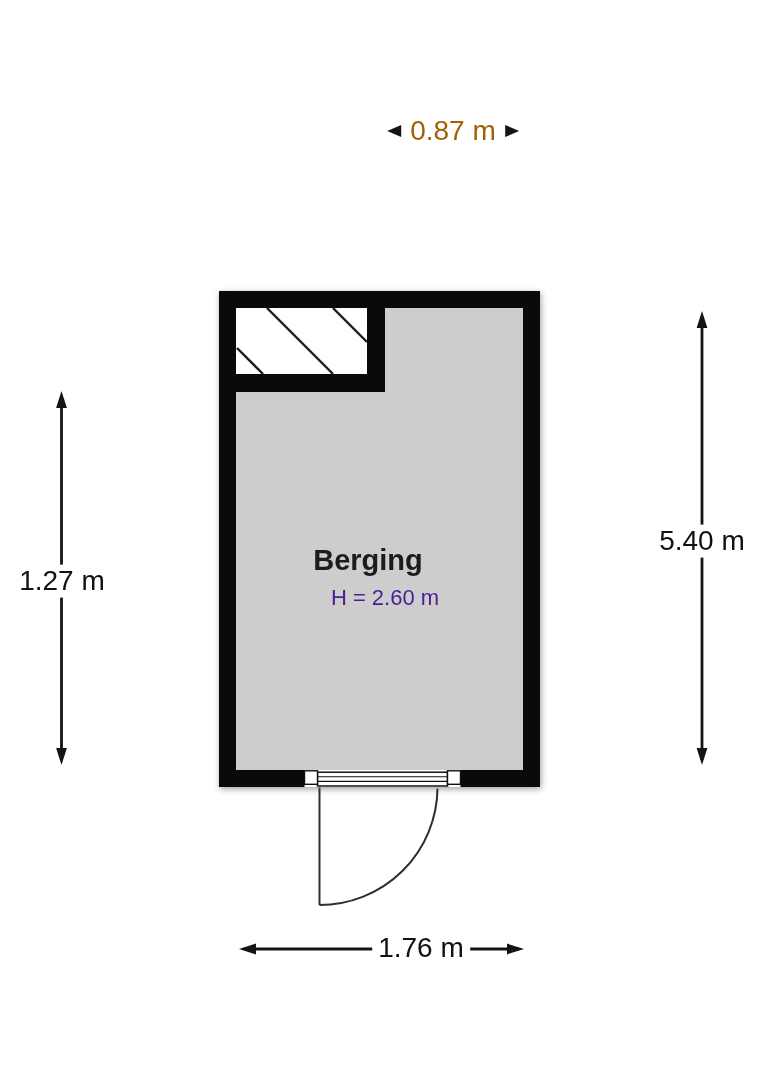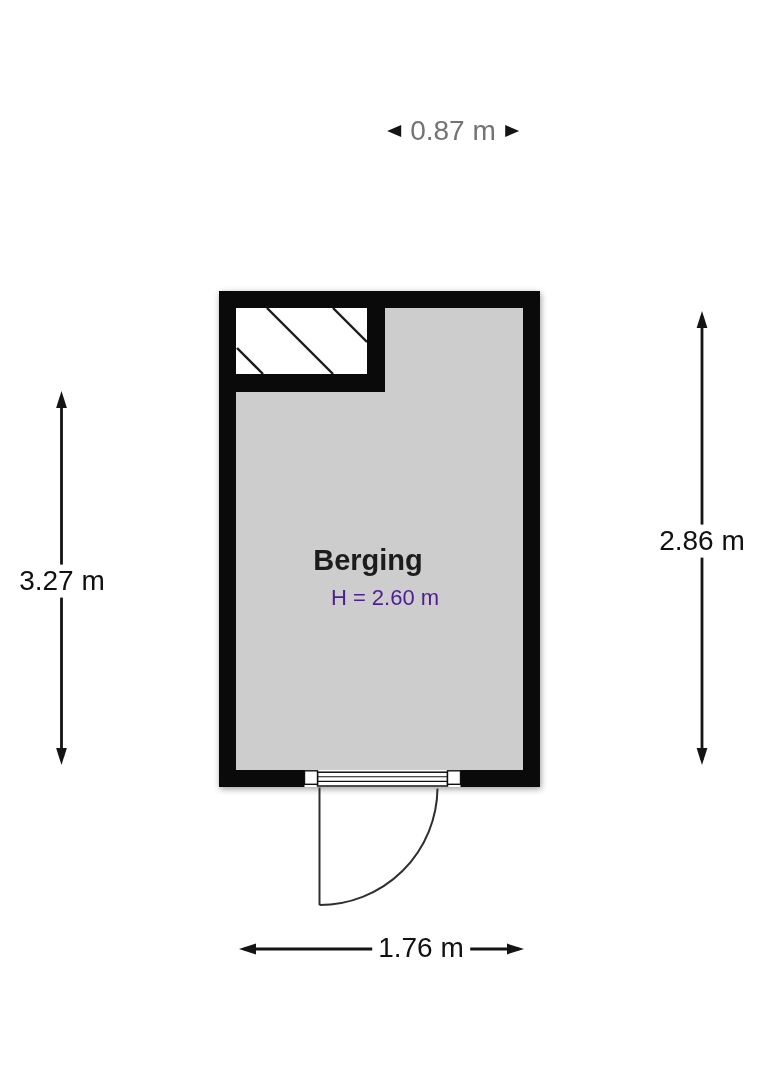--- a/index.html
+++ b/index.html
@@ -30,21 +30,21 @@
     line-height: 1.1;
     padding: 1px 6px;
   }
   .top-dim {
     position: absolute;
     transform: translate(-50%, -50%);
     display: flex;
     align-items: center;
     gap: 9px;
     font-size: 28px;
-    color: #737373;
+    color: #a16207;
     white-space: nowrap;
   }
   .tri {
     width: 0;
     height: 0;
     border-top: 6px solid transparent;
     border-bottom: 6px solid transparent;
     display: inline-block;
   }
   .tri-left  { border-right: 14px solid #141414; }
@@ -125,22 +125,22 @@
       </g>
     </g>
   </svg>
 
   <div class="top-dim" style="left:453px; top:131px;">
     <span class="tri tri-left"></span>
     <span>0.87 m</span>
     <span class="tri tri-right"></span>
   </div>
 
-  <div class="dim-label" style="left:62px; top:581px;">3.27 m</div>
+  <div class="dim-label" style="left:62px; top:581px;">1.27 m</div>
 
-  <div class="dim-label" style="left:702px; top:541px;">2.86 m</div>
+  <div class="dim-label" style="left:702px; top:541px;">5.40 m</div>
 
   <div class="dim-label" style="left:382px; top:948px;margin-left:39px;">1.76 m</div>
 
   <div class="room-label" style="left:368px; top:560px;font-weight:bold;">Berging</div>
   <div class="room-height-label" style="left:385px; top:598px;">H = 2.60 m</div>
 
 </div>
 
 </body></html>

